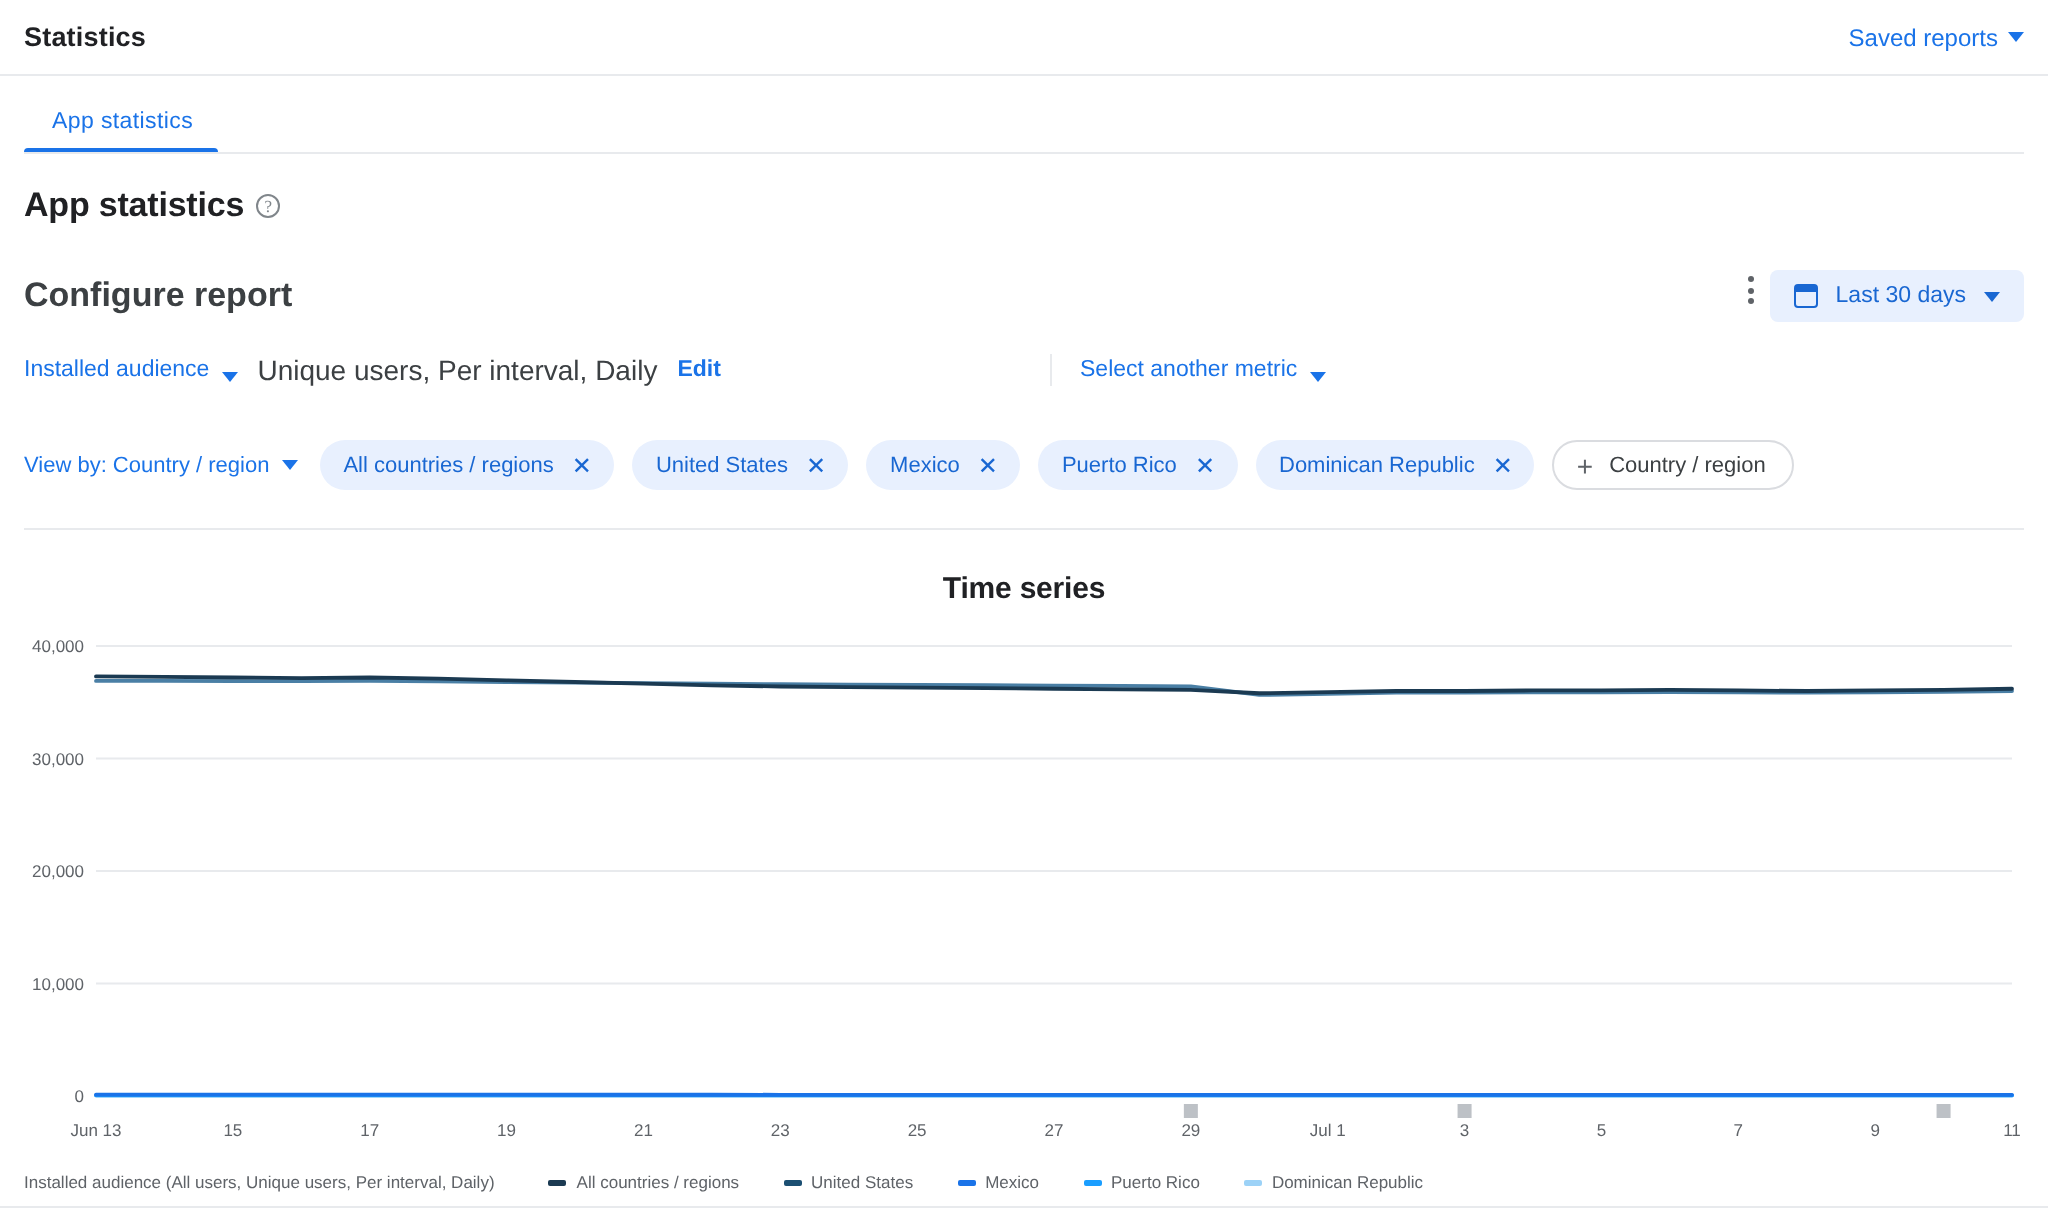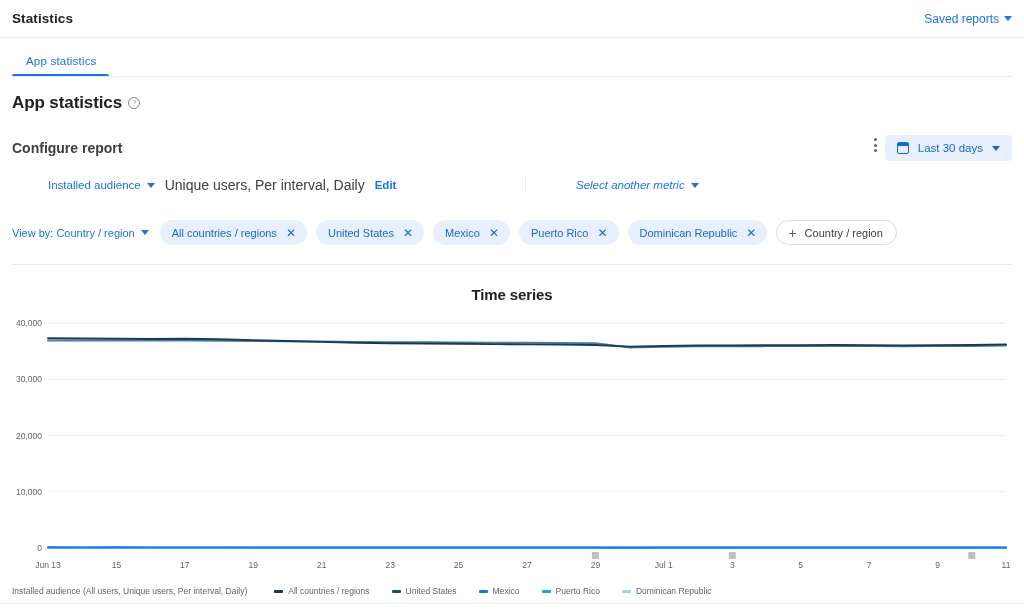--- a/index.html
+++ b/index.html
@@ -106,21 +106,21 @@
   }
 
   
   .configure-row {
     display: flex;
     align-items: center;
     justify-content: space-between;
     padding: 22px 12px 0 12px;
   }
   .configure-label {
-    font-size: 14px;
+    font-size: 17px;
     font-weight: 700;
     color: #3c4043;
   }
   .configure-right {
     display: flex;
     align-items: flex-start;
   }
   .kebab {
     width: 18px; height: 20px;
     display: flex; flex-direction: column;
@@ -171,47 +171,45 @@
     position: relative;
   }
   .metric-left {
     display: flex;
     align-items: center;
     gap: 10px;
     width: 513px;
   }
   .metric-link {
     display: flex;
-    align-items: center;
+    align-items: flex-end;
     gap: 6px;
     font-size: 11.5px;
     color: #1a73e8;
     font-weight: 500;
     cursor: pointer;
-    margin-left: 36px;
   }
   .metric-desc {
     font-size: 14px;
     color: #3c4043;
   }
   .metric-edit {
     font-size: 11.5px;
     color: #1a73e8;
     font-weight: 700;
     cursor: pointer;
   }
   .metric-divider {
     width: 1px;
     background: #e8eaed;
     margin-right: 14px;
   }
   .metric-right {
     display: flex;
     align-items: center;
-    font-style: italic;
   }
 
   
   .chips-row {
     display: flex;
     align-items: center;
     gap: 9px;
     padding: 27px 12px 0 12px;
     flex-wrap: nowrap;
   }

